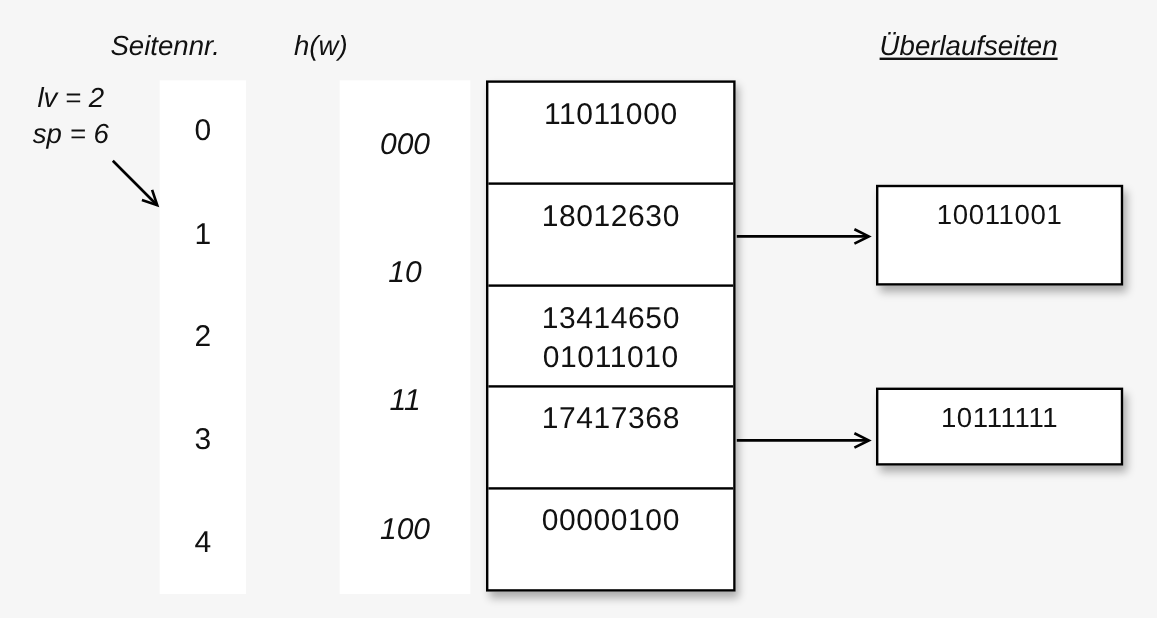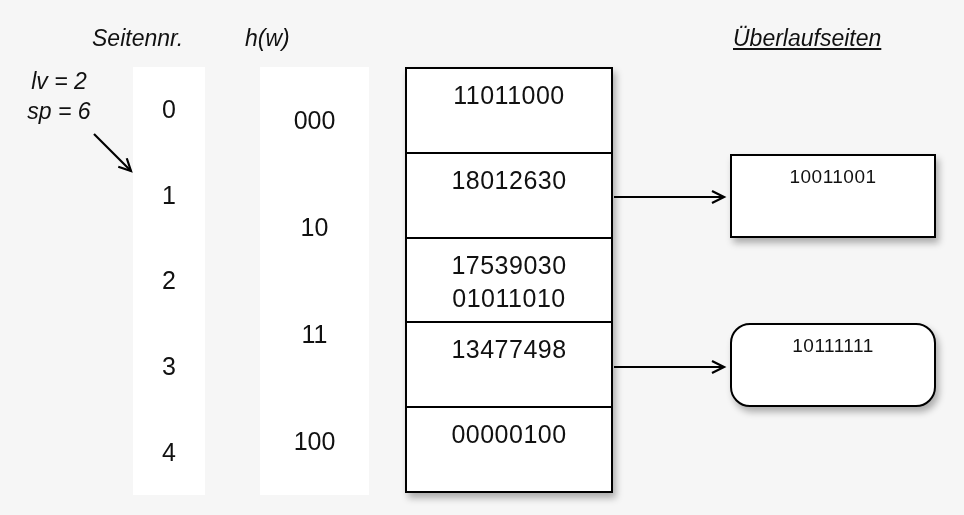--- a/index.html
+++ b/index.html
@@ -37,23 +37,23 @@
     padding-top:10px; box-sizing:border-box;
     font-size:25px; line-height:33px; letter-spacing:0.5px;
     border-bottom:2.5px solid var(--stroke);
   }
   .prow:last-child { border-bottom:none; }
   .obox {
     position:absolute; left:730px; width:206px; height:84px;
     background:var(--fill); border:2.5px solid var(--stroke); box-sizing:border-box;
     box-shadow:3px 5px 7px rgba(0,0,0,0.30);
     display:flex; justify-content:center; padding-top:10px;
-    font-size:19px; letter-spacing:0.5px;
+    font-size:23px; letter-spacing:0.5px;
   }
-  .obox.second { top:323px; height:84px;border-radius:20px; }
+  .obox.second { top:323px; height:65px; }
   .obox.first  { top:154px; }
   svg.arrows { position:absolute; left:0; top:0; pointer-events:none; }
   .arrow-line { stroke:var(--stroke); stroke-width:2.2; fill:none; }
   .arrow-head { stroke:var(--stroke); stroke-width:2.2; fill:none; }
 </style>
 </head>
 <body>
 
 <div class="canvas">
 
@@ -67,40 +67,40 @@
   </div>
 
   <div class="wcol" style="left:133px; width:72px;">
     <div class="cell">0</div>
     <div class="cell">1</div>
     <div class="cell">2</div>
     <div class="cell">3</div>
     <div class="cell">4</div>
   </div>
 
-  <div class="wcol" style="left:260px; width:109px;">
+  <div class="wcol" style="left:283px; width:109px;font-style:italic;">
     <div class="cell">000</div>
     <div class="cell">10</div>
     <div class="cell">11</div>
     <div class="cell">100</div>
   </div>
 
   <div class="pages">
     <div class="prow">
       <span>11011000</span>
     </div>
     <div class="prow">
       <span>18012630</span>
     </div>
     <div class="prow">
-      <span>17539030</span>
+      <span>13414650</span>
       <span>01011010</span>
     </div>
     <div class="prow">
-      <span>13477498</span>
+      <span>17417368</span>
     </div>
     <div class="prow">
       <span>00000100</span>
     </div>
   </div>
 
   <div class="obox first">
     <span>10011001</span>
   </div>
   <div class="obox second">

